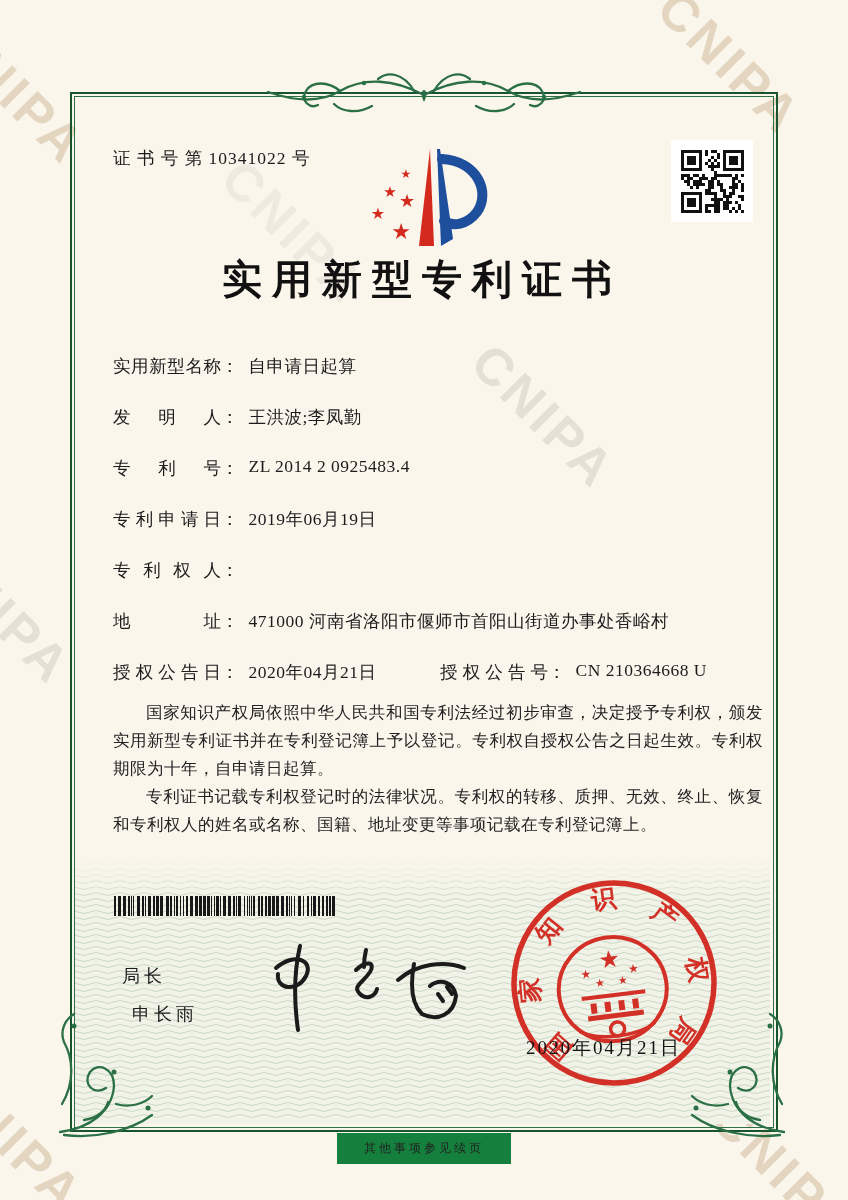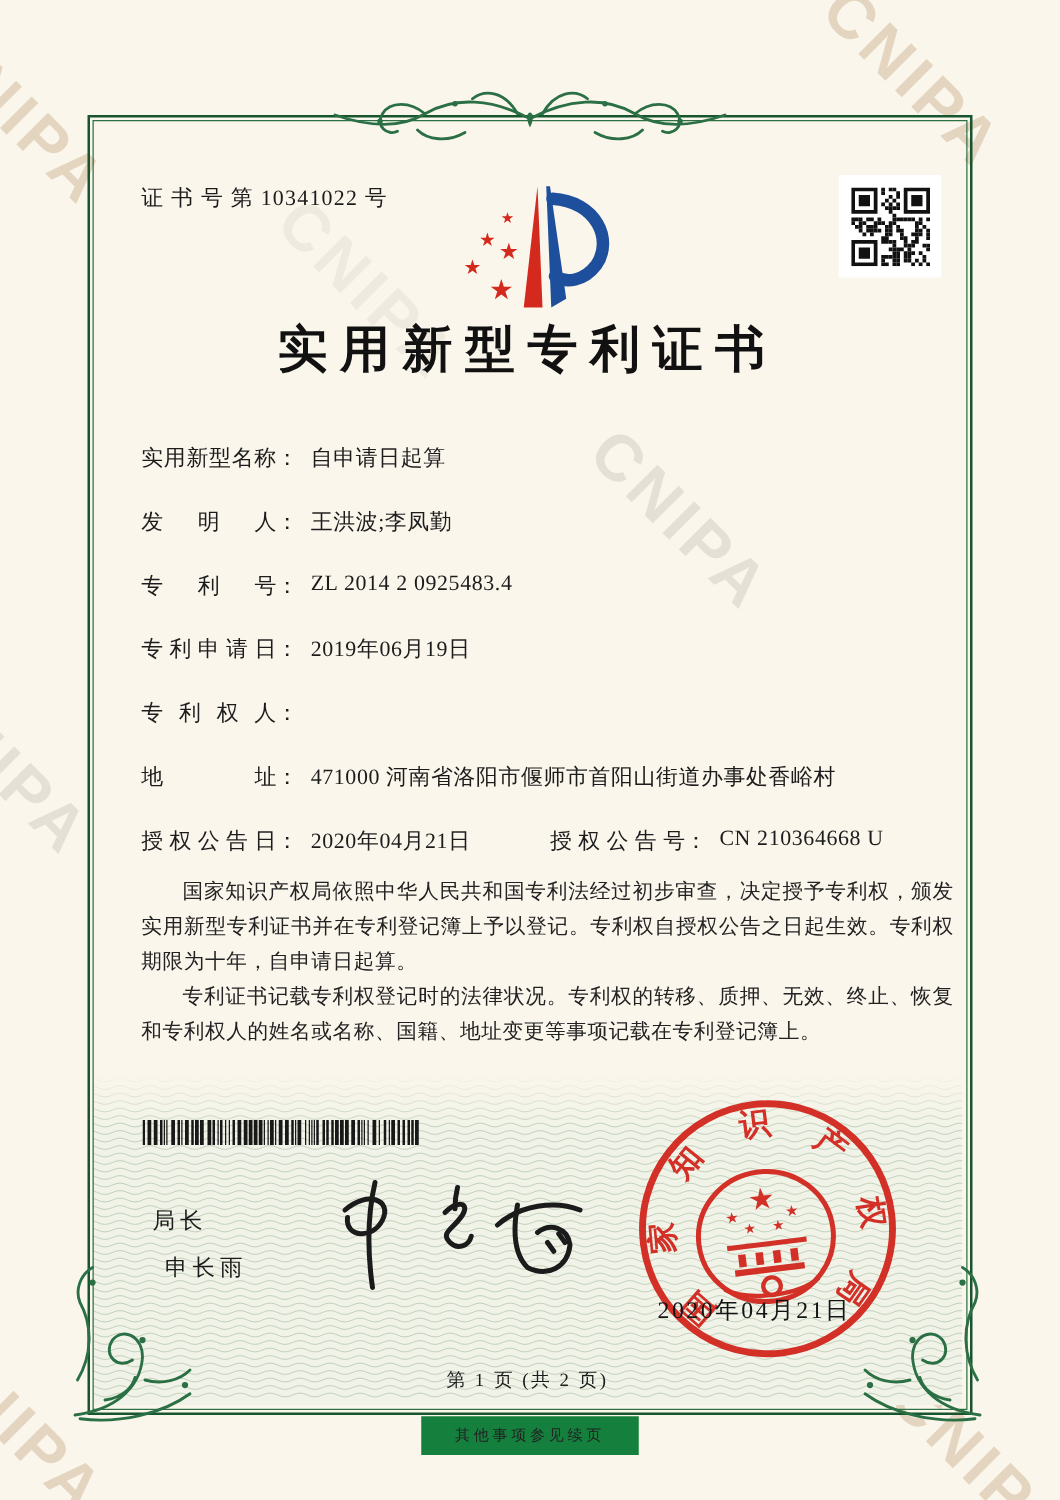--- a/index.html
+++ b/index.html
@@ -476,16 +476,15 @@
         <rect x="4" y="12" width="6" height="10" stroke="none"></rect>
         <rect x="18" y="12" width="6" height="10" stroke="none"></rect>
         <rect x="-28" y="24" width="56" height="5" stroke="none"></rect>
         <circle cx="0" cy="40" r="7" fill="none" stroke-width="3.5"></circle>
         <path d="M-38,38 C-20,50 20,50 38,38" fill="none" stroke-width="3.5"></path>
       </g>
     </g>
   </svg>
   <div class="seal-date">2020年04月21日</div>
 
-  <div class="page-info">第 1 页 (共 2 页)</div>
   <div class="note">其他事项参见续页</div>
 
 </div>
 
 </body></html>

